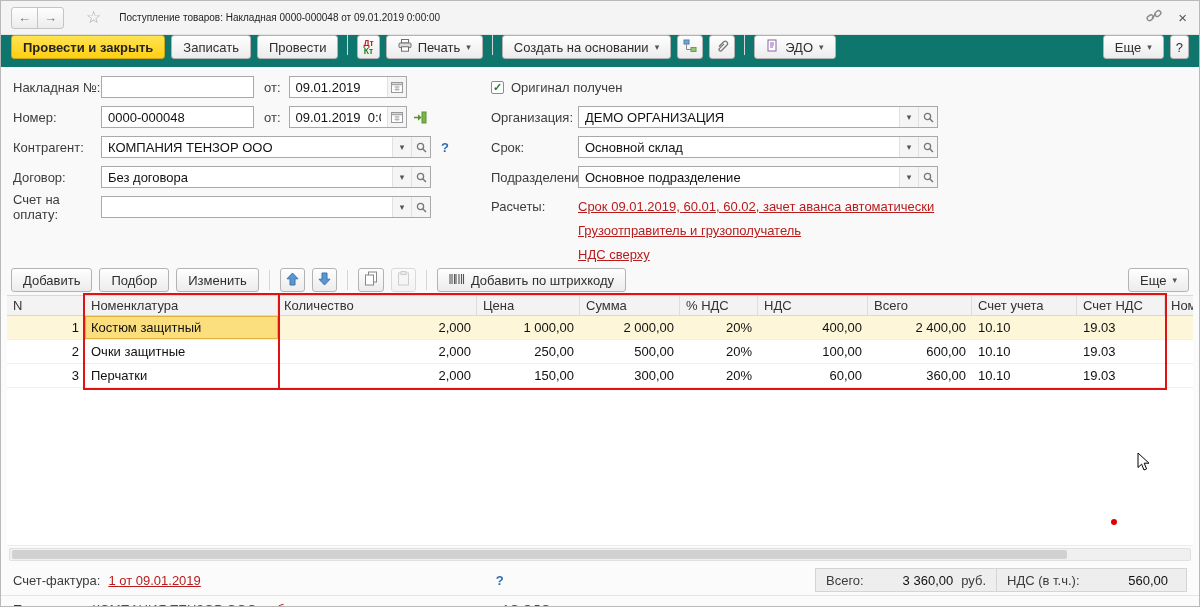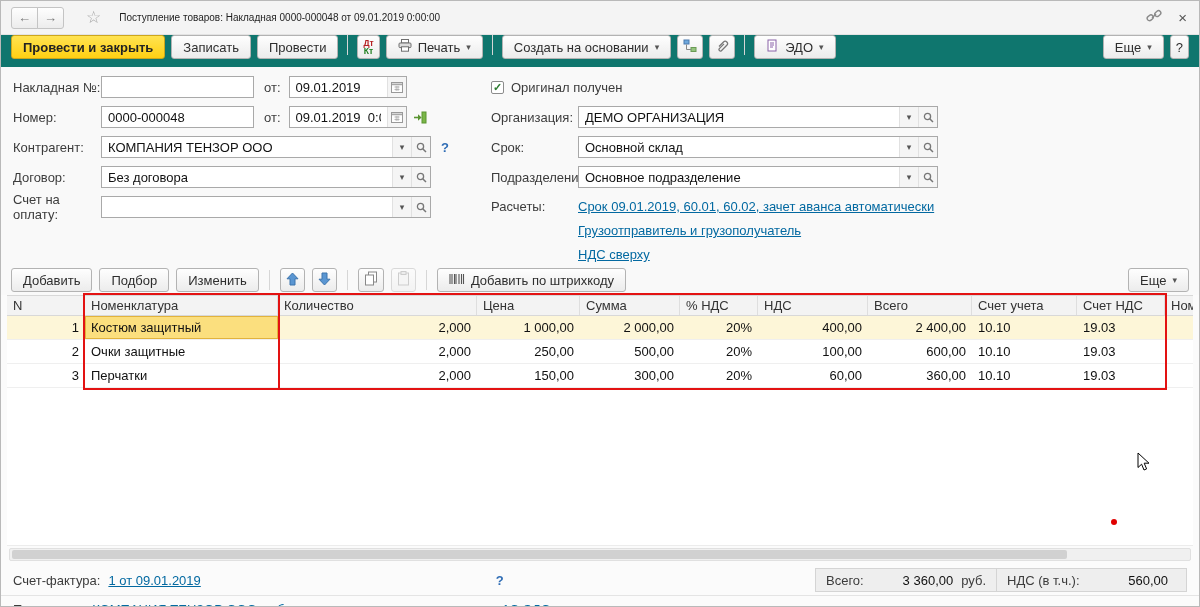--- a/index.html
+++ b/index.html
@@ -44,21 +44,21 @@
   .frow { display:flex; align-items:center; height:22px; margin-bottom:8px; }
   .flabel { width:88px; flex:none; color:#3c3c3c; }
   .flabel-r { width:87px; flex:none; color:#3c3c3c; }
   .ot { margin:0 8px 0 10px; color:#3c3c3c; }
   .field { display:flex; align-items:stretch; border:1px solid #a9a9a9; background:#fff; height:22px; }
   .field input { border:0; outline:none; padding:0 6px; flex:1; min-width:0; font-family:"Liberation Sans",sans-serif; font-size:13px; color:#111; background:transparent; }
   .w128 { width:153px; } .w118 { width:118px; } .w330 { width:330px; } .w360 { width:360px; }
   .fbtn { width:19px; flex:none; display:flex; align-items:center; justify-content:center; background:#f5f5f5; border-left:1px solid #e1e1e1; color:#555; font-size:9px; cursor:pointer; }
   .qmark { color:#2f6db5; font-weight:bold; margin-left:10px; cursor:pointer; }
   .greenicon { margin-left:6px; display:flex; align-items:center; cursor:pointer; }
-  .lnk { color:#0369a1; text-decoration:underline; cursor:pointer; white-space:nowrap; }
+  .lnk { color:#b91c1c; text-decoration:underline; cursor:pointer; white-space:nowrap; }
   .lrow { display:flex; align-items:center; height:21px; margin-bottom:3px; }
   .lindent { margin-left:87px; }
   .checkbox { width:13px; height:13px; border:1px solid #8c8c8c; border-radius:2px; background:#fff; display:flex; align-items:center; justify-content:center; cursor:pointer; flex:none; }
   .checkbox .ck { color:#2f7d32; font-size:11px; font-weight:bold; line-height:1; }
   .cklabel { margin-left:7px; color:#3c3c3c; }
 
   
   .tt-toolbar { height:30px; display:flex; align-items:center; gap:7px; padding:0 10px; background:#f9f9f9; }
 
   

